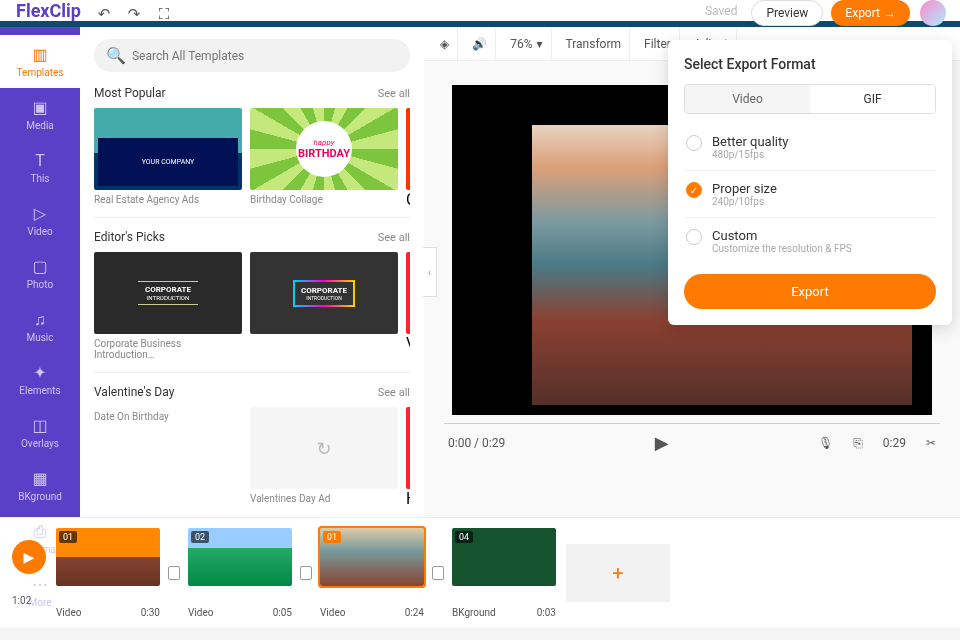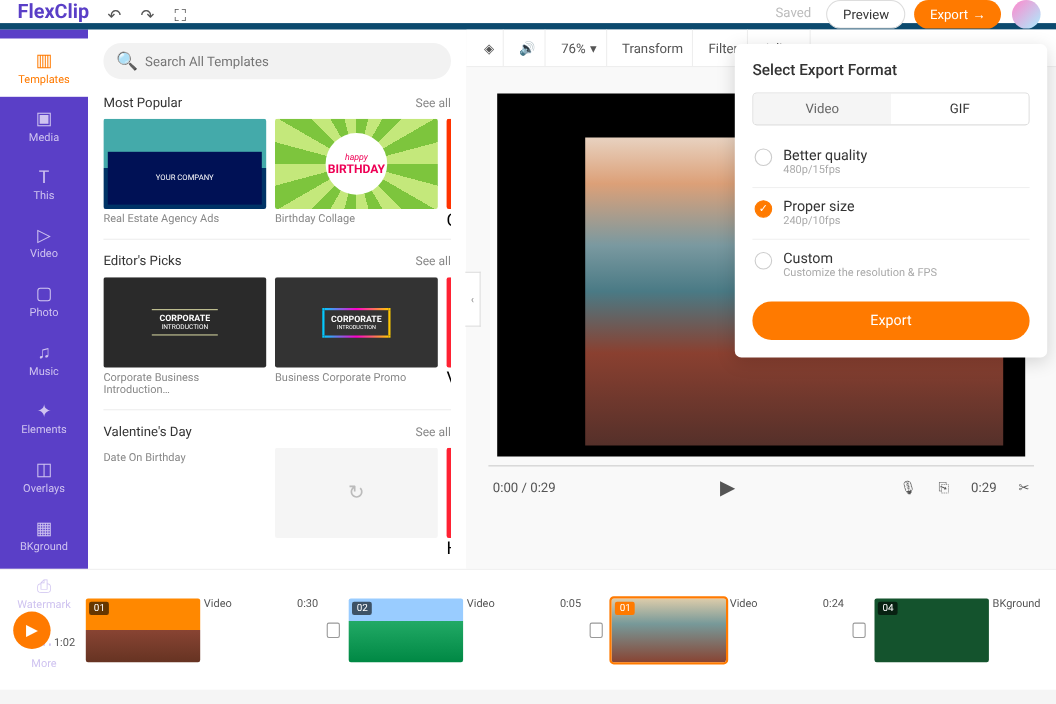--- a/index.html
+++ b/index.html
@@ -37,21 +37,21 @@
 .canvas-wrap{padding:24px 20px;display:flex;flex-direction:column;height:calc(100% - 34px)}
 .canvas-void{width:480px;height:330px;background:#000;margin:0 auto;position:relative;overflow:hidden}
 .canvas-img{position:absolute;left:80px;top:40px;width:380px;height:280px;background:linear-gradient(to bottom,#e8d2c0 0%,#dca078 15%,#7a99a0 35%,#4a7a85 50%,#8a4030 70%,#55302a 100%)}
 .play-row{display:flex;align-items:center;padding:8px 4px 0;font-size:12px;color:#555;gap:20px}
 .play-line{height:1px;background:#ccc;margin-top:8px}
 .play-btn{font-size:18px}
 .chevron{position:absolute;left:-1px;top:50%;transform:translateY(-50%);width:14px;height:50px;background:#fff;border:1px solid #ddd;border-left:none;display:flex;align-items:center;justify-content:center;font-size:10px;color:#888;cursor:pointer}
 
 .timeline{height:110px;background:#fff;border-top:1px solid #eee;display:flex;align-items:center;padding:0 12px;gap:10px}
 .play-circle{width:34px;height:34px;background:#ff7a00;border-radius:50%;display:flex;align-items:center;justify-content:center;color:#fff;font-size:14px}
-.tl-col{display:flex;flex-direction:row;align-items:flex-end;gap:3px}
+.tl-col{display:flex;flex-direction:column;align-items:flex-start;gap:21px}
 .tl-col .t{font-size:10px;color:#555}
 .clip{width:104px;height:58px;border-radius:2px;position:relative;overflow:hidden;cursor:pointer}
 .clip-num{position:absolute;top:3px;left:3px;background:rgba(0,0,0,0.6);color:#fff;font-size:9px;padding:1px 4px;border-radius:2px}
 .clip.sel{outline:2px solid #ff7a00}
 .clip.sel .clip-num{background:#ff7a00}
 .link{width:12px;height:14px;border:1px solid #999;border-radius:2px;cursor:pointer}
 .add-clip{width:104px;height:58px;border:none;background:#f2f2f2;display:flex;align-items:center;justify-content:center;color:#ff7a00;font-size:20px;cursor:pointer}
 
 .export-panel{position:absolute;top:40px;right:8px;width:284px;background:#fff;border-radius:6px;box-shadow:0 4px 16px rgba(0,0,0,0.15);padding:16px;z-index:10}
 .export-panel h3{font-size:14px;color:#333;font-weight:500;margin-bottom:12px}
@@ -197,38 +197,38 @@
             </div>
             <div class="cap">Corporate Business Introduction…</div>
           </div>
           <div class="card">
             <div class="thumb th-corp2">
               <div class="b">
                 <div style="font-weight:700">CORPORATE</div>
                 <div style="font-size:5px">INTRODUCTION</div>
               </div>
             </div>
-            <div class="cap">Business Corporate Promo</div>
           </div>
           <div style="width: 12px; flex-shrink: 0;">
             <div class="peek" style="height:82px;background:#f23"></div>
             <div class="cap">Val</div>
           </div>
         </div>
         <div class="divider"></div>
         <div class="sect-head">
           <h4>Valentine's Day</h4>
           <span class="seeall">See all</span>
         </div>
         <div class="row">
           <div class="card">
             <div class="cap">Date On Birthday</div>
           </div>
           <div class="card">
             <div class="thumb th-blank">↻</div>
+            <div class="cap">Valentines Day Ad</div>
           </div>
           <div style="width: 12px; flex-shrink: 0;">
             <div class="peek" style="height:82px;background:#f23"></div>
             <div class="cap">Hap</div>
           </div>
         </div>
       </div>
   </div>
 
   <div class="canvas-area">

